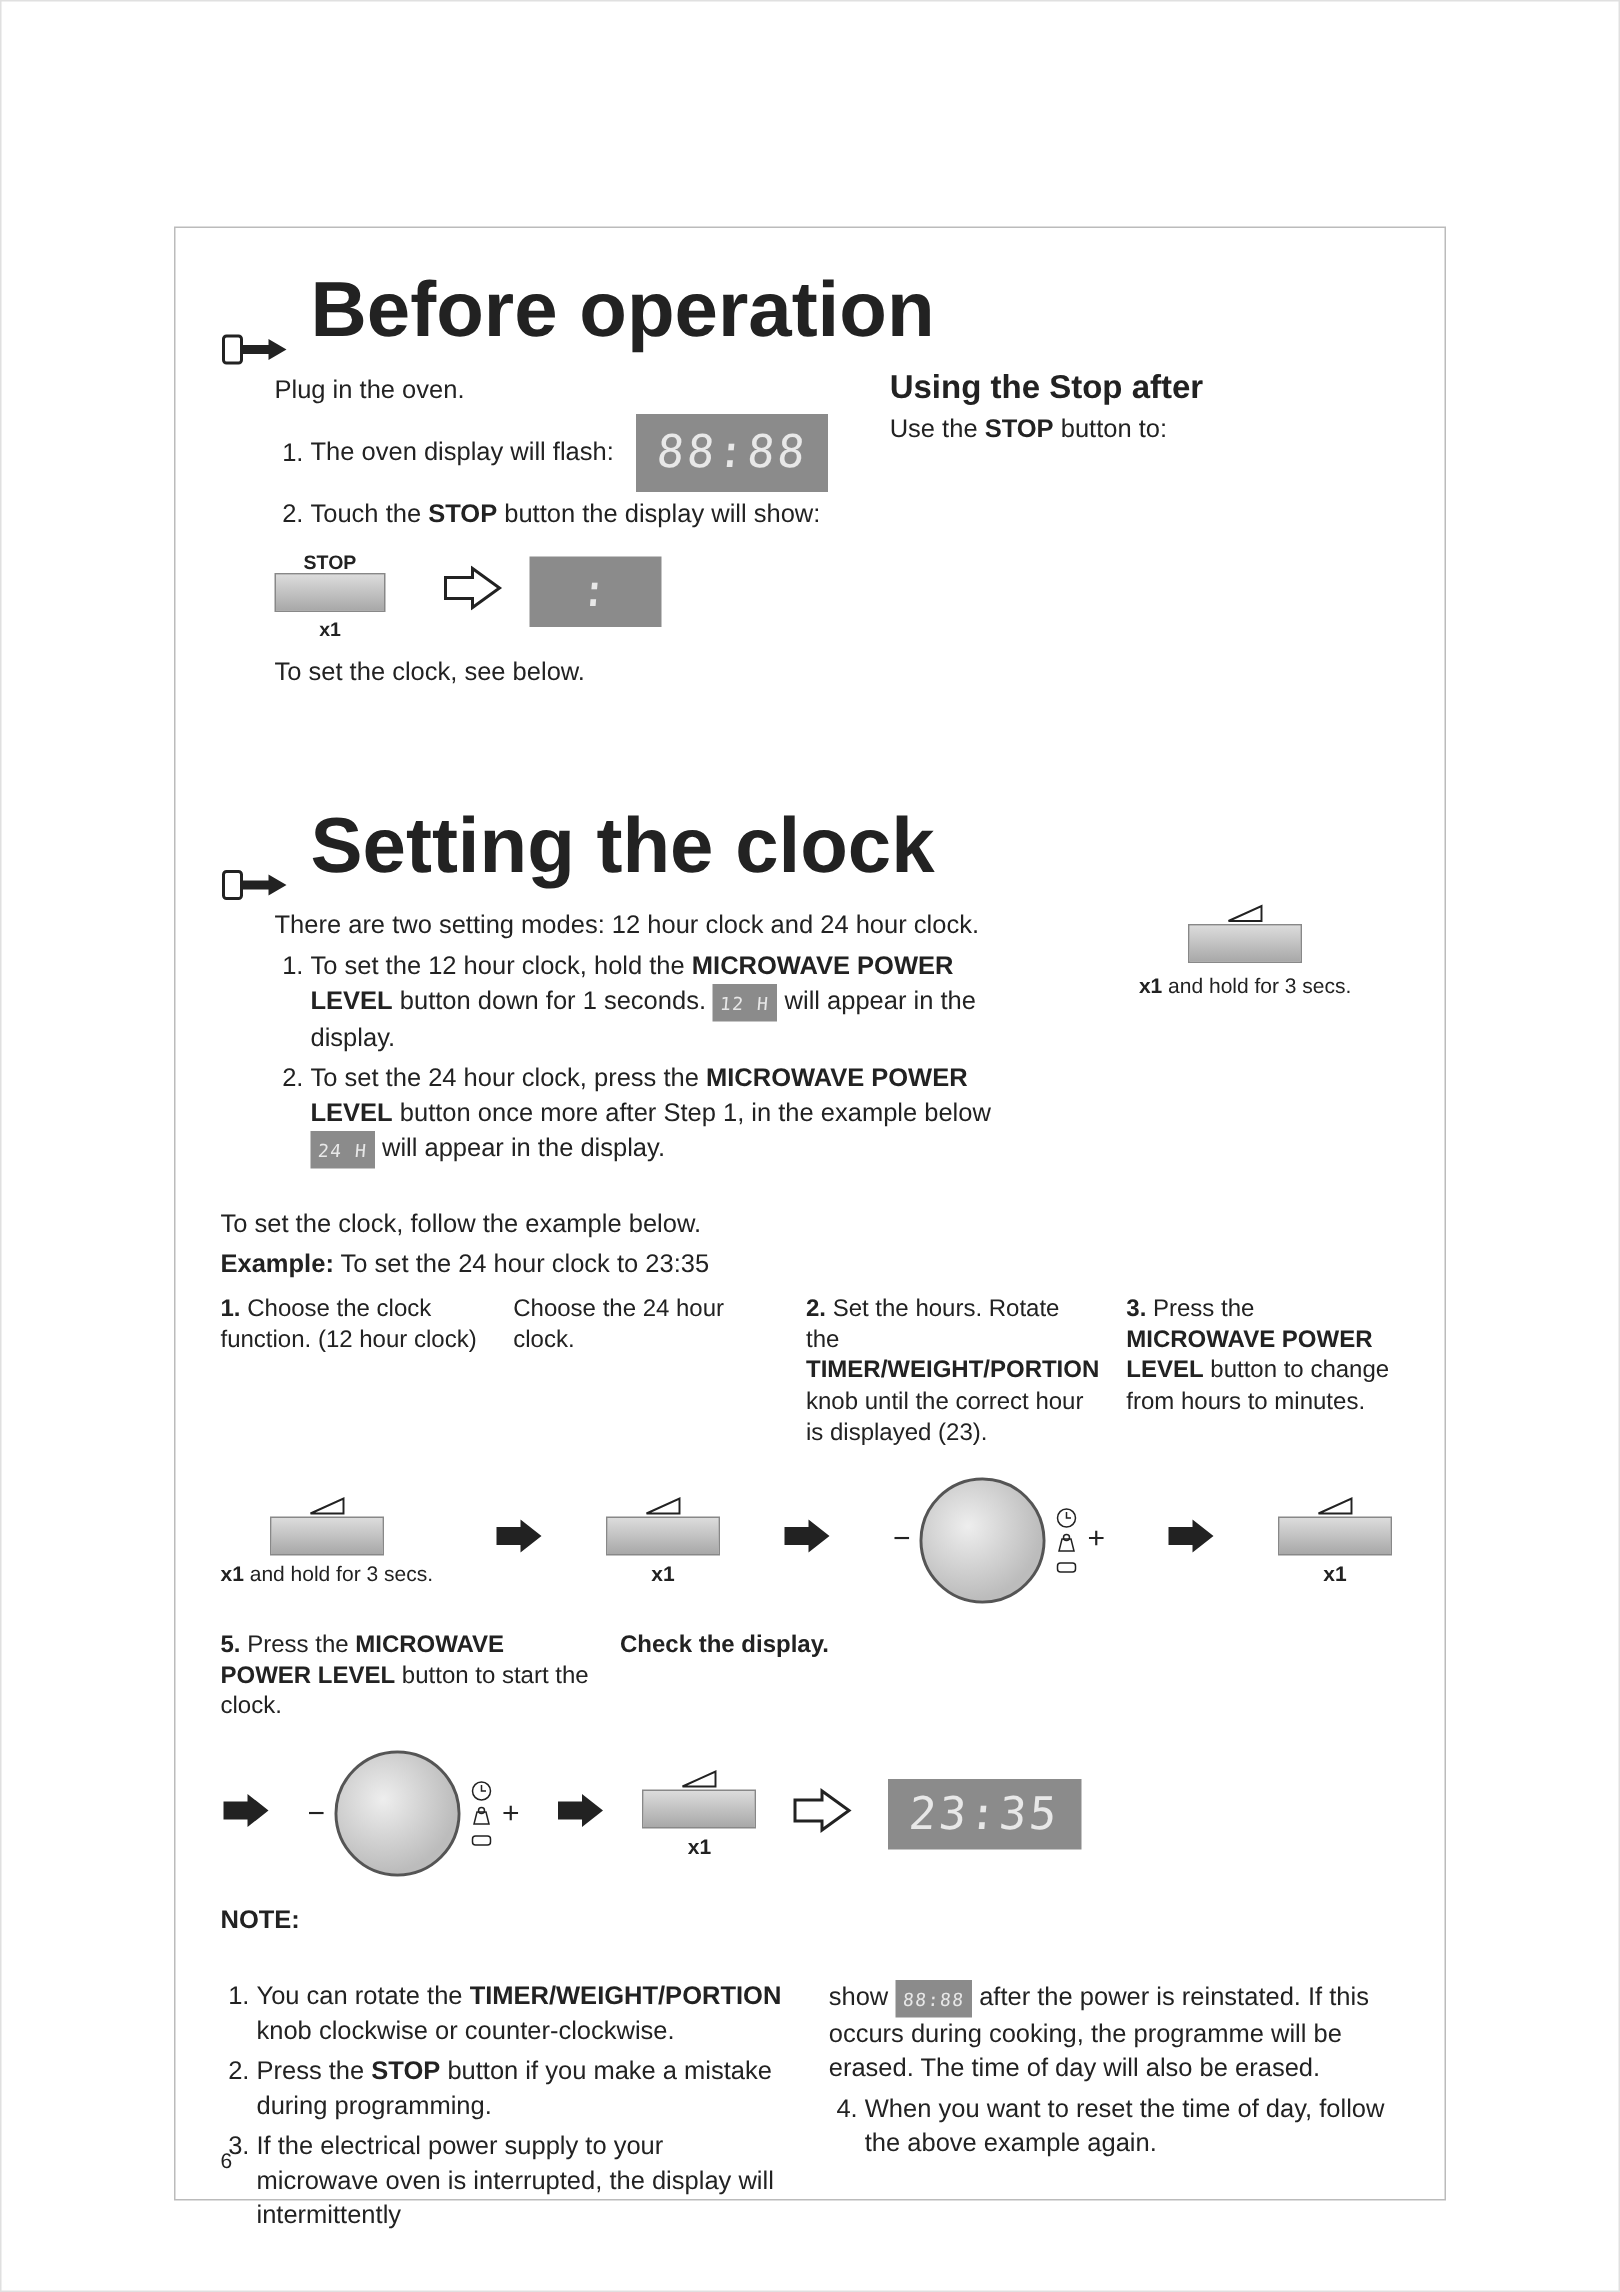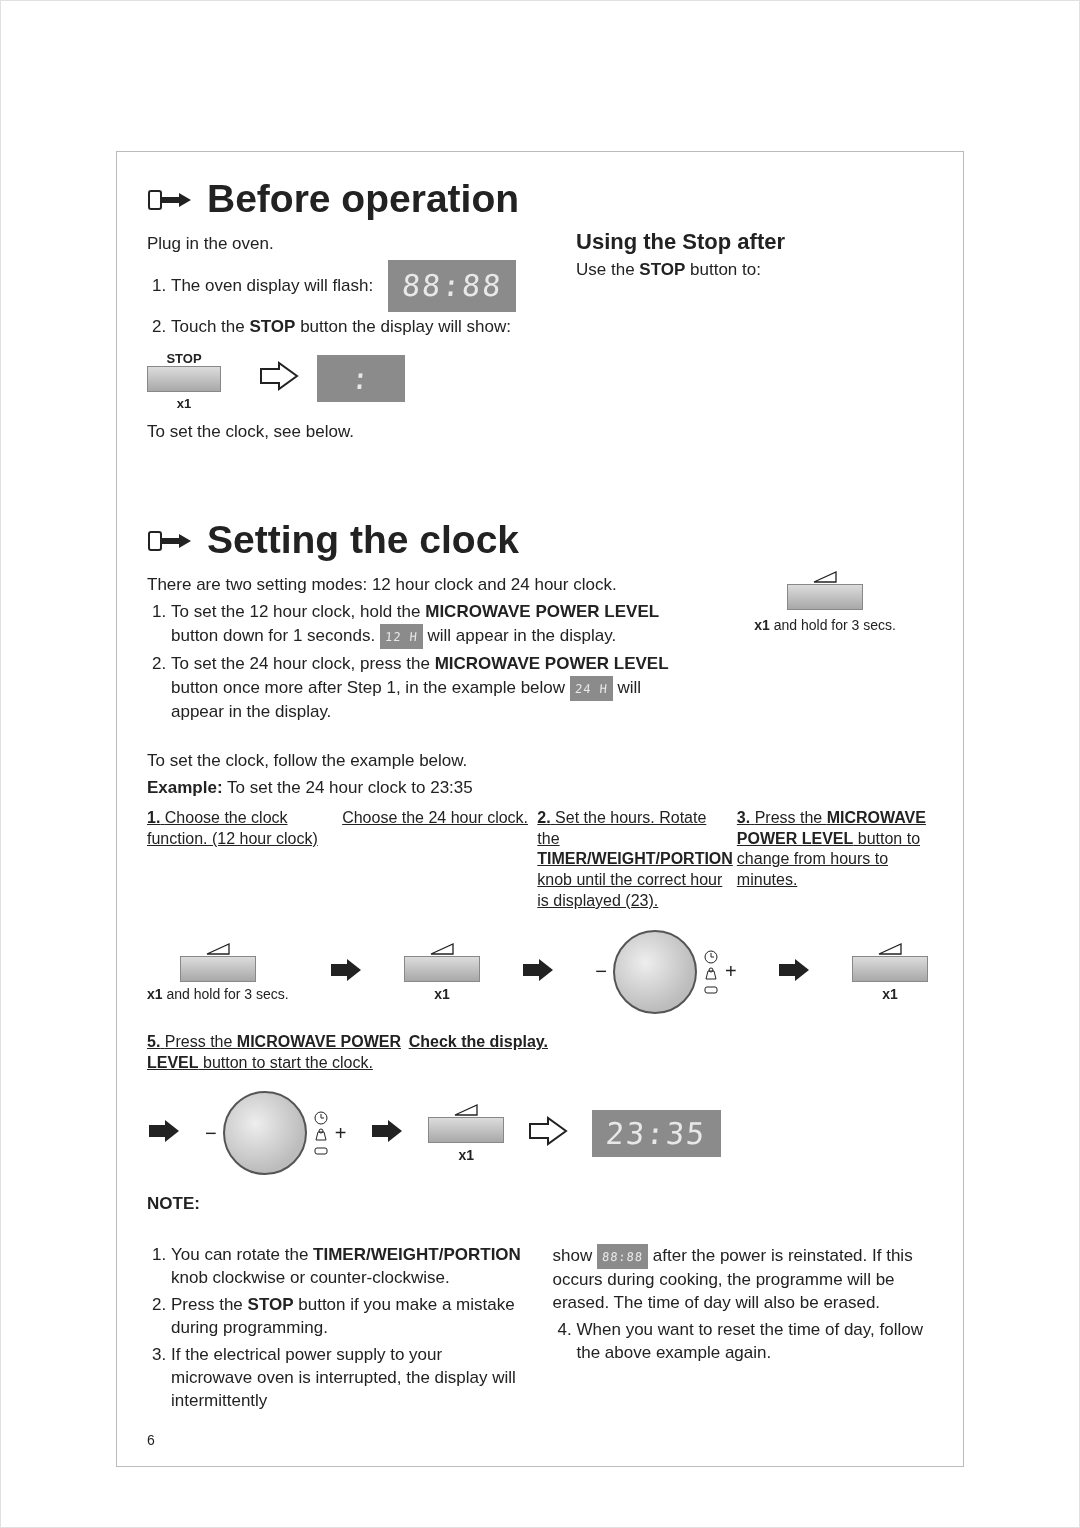--- a/index.html
+++ b/index.html
@@ -20,41 +20,42 @@
   }
   .frame {
     border: 1px solid #bbb;
     width: 100%;
     height: 100%;
     box-sizing: border-box;
     padding: 25px 35px 30px 30px;
     position: relative;
   }
   h1 {
-    font-size: 39px;
+    font-size: 52px;
     font-weight: 700;
     margin: 0 0 8px 0;
     display: flex;
-    align-items: center;
+    align-items: flex-end;
     gap: 14px;
   }
   h2 {
     font-size: 22px;
     font-weight: 700;
     margin: 0 0 4px 0;
   }
   .hand-icon {
     width: 46px;
     height: 34px;
     display: inline-block;
   }
   .row {
     display: flex;
     align-items: flex-start;
     gap: 40px;
+    margin-left: 36px;
   }
   .col {
     flex: 1;
   }
   p, li {
     font-size: 17px;
     line-height: 1.35;
     margin: 4px 0;
   }
   .bold { font-weight: 700; }
@@ -136,22 +137,21 @@
     flex-direction: column;
     gap: 2px;
     align-items: center;
     font-size: 14px;
   }
   .wedge {
     width: 26px; height: 14px;
   }
   .columns4 {
     display:flex;
-    gap: 4px;
-    text-decoration: underline;
+    gap: 18px;
   }
   .columns4 > div{
     flex:1;
     font-size:16px;
     line-height:1.3;
   }
   .note-cols {
     display:flex;
     gap: 30px;
     margin-top: 24px;

